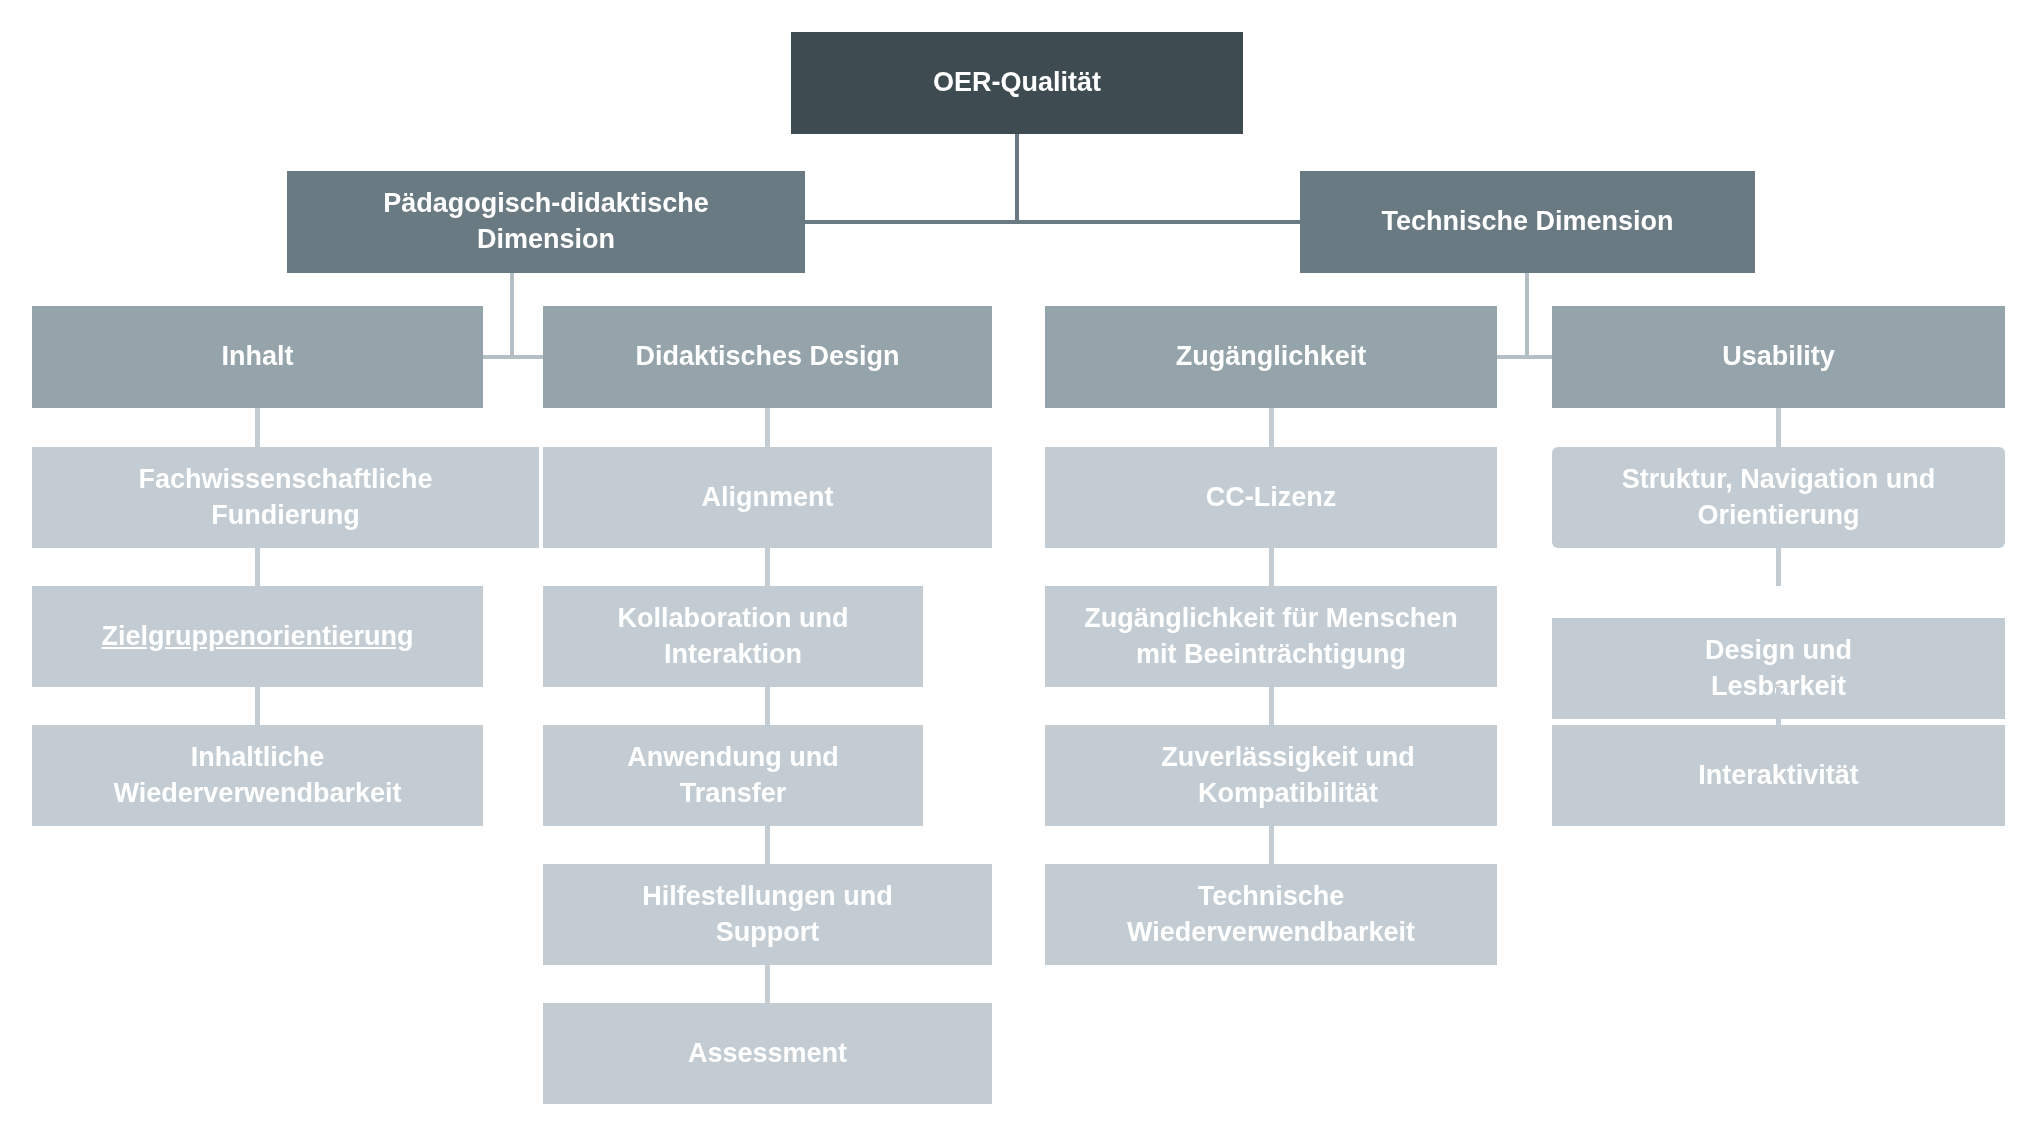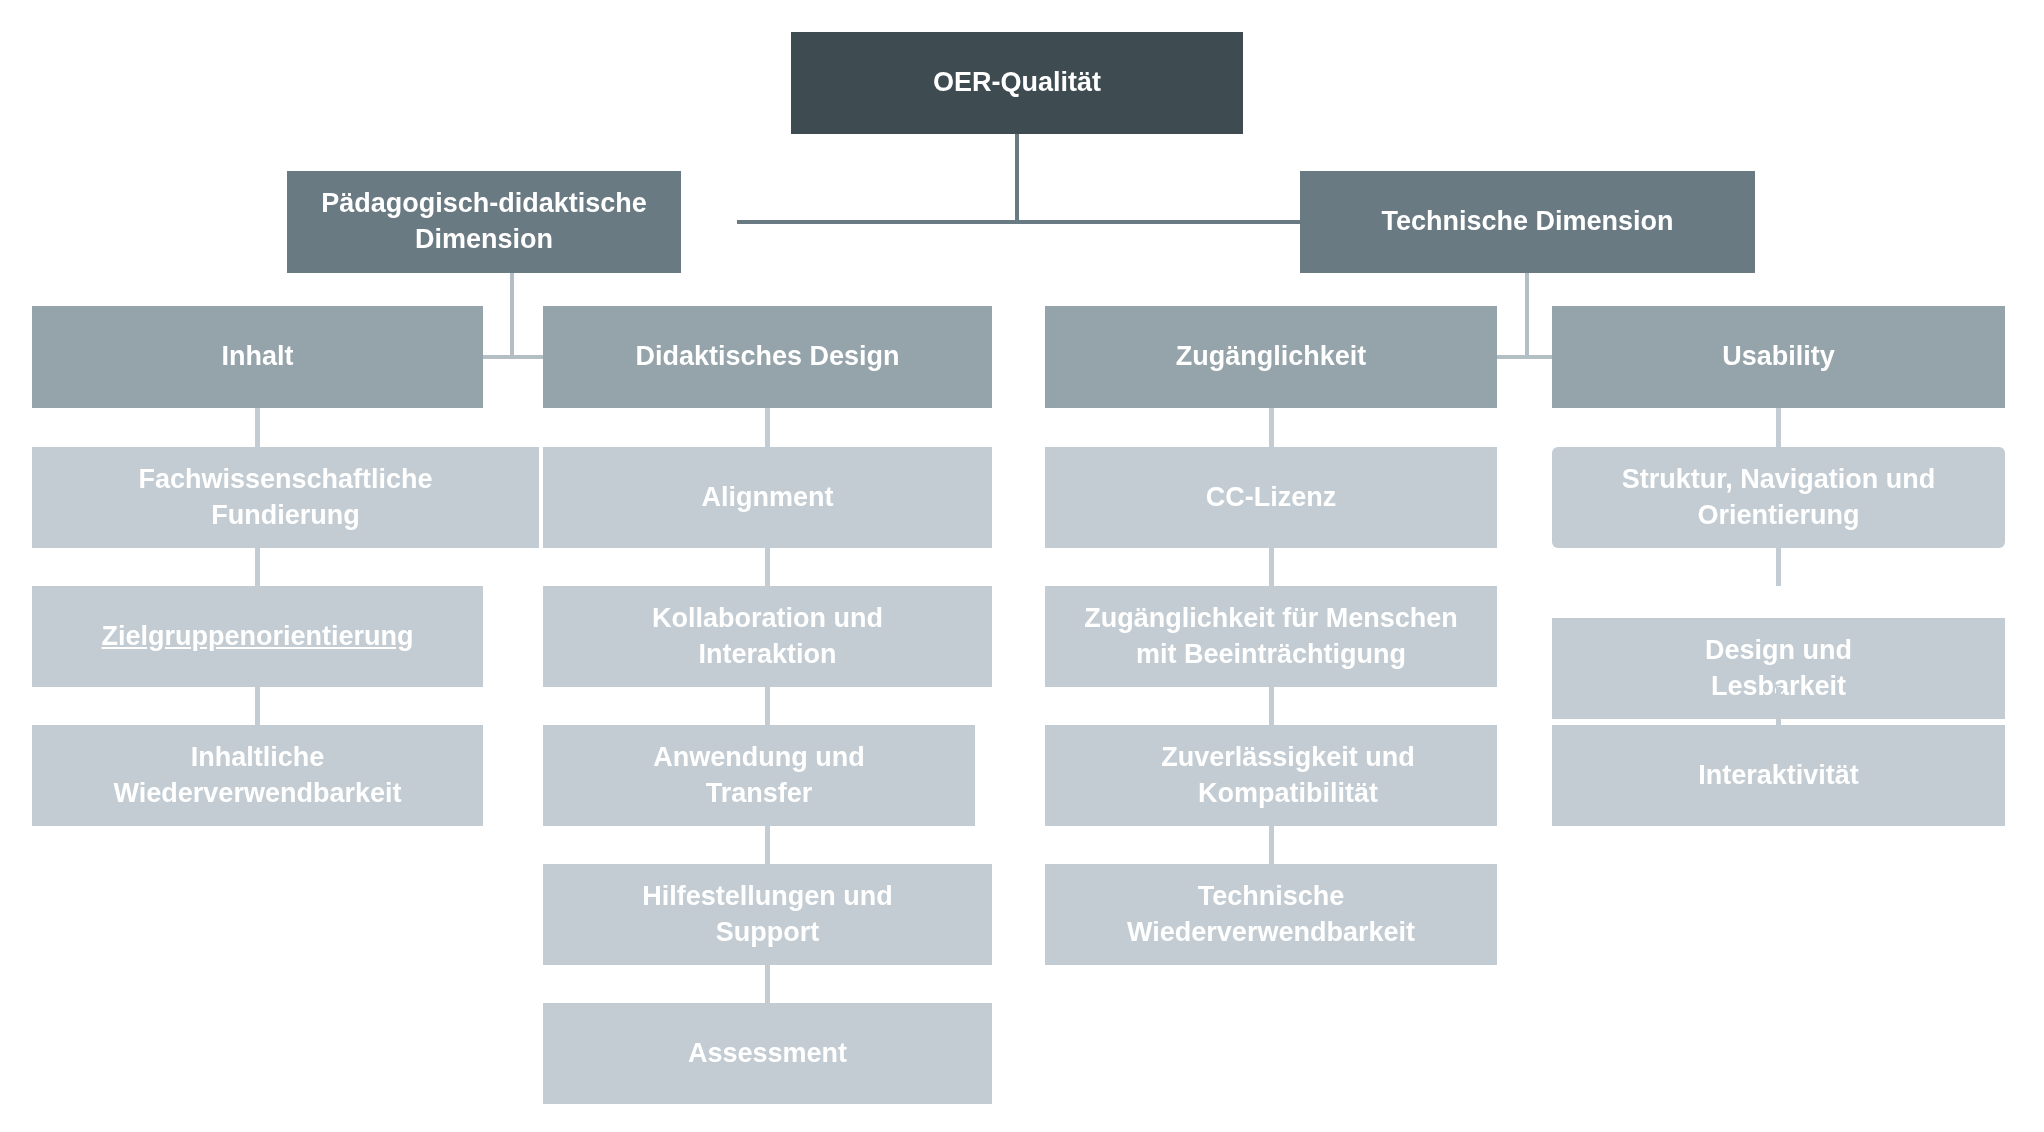--- a/index.html
+++ b/index.html
@@ -37,21 +37,21 @@
 </head>
 <body>
 
 <div id="canvas">
 
   <div class="node lvl1" style="left:791px; top:32px; width:452px; height:102px;">OER-Qualität</div>
 
   <div class="conn dark" style="left:1015px; top:134px; width:4px; height:88px;"></div>
   <div class="conn dark" style="left:737px; top:220px; width:563px; height:4px;"></div>
 
-  <div class="node lvl2" style="left:287px; top:171px; width:394px; height:102px;">Pädagogisch-didaktische
+  <div class="node lvl2" style="left:287px; top:171px; width:518px; height:102px;">Pädagogisch-didaktische
 Dimension</div>
   <div class="node lvl2" style="left:1300px; top:171px; width:455px; height:102px;">Technische Dimension</div>
 
   <div class="conn mid" style="left:510px; top:273px; width:4px; height:86px;"></div>
   <div class="conn mid" style="left:483px; top:355px; width:60px; height:4px;"></div>
 
   <div class="conn mid" style="left:1525px; top:273px; width:4px; height:86px;"></div>
   <div class="conn mid" style="left:1497px; top:355px; width:55px; height:4px;"></div>
 
   <div class="node lvl3" style="left:32px; top:306px; width:451px; height:102px;">Inhalt</div>
@@ -61,24 +61,24 @@
   <div class="conn light" style="left:255px; top:548px; width:5px; height:38px;"></div>
   <div class="node lvl4" style="left:32px; top:586px; width:451px; height:101px;text-decoration:underline;">Zielgruppenorientierung</div>
   <div class="conn light" style="left:255px; top:687px; width:5px; height:38px;"></div>
   <div class="node lvl4" style="left:32px; top:725px; width:451px; height:101px;">Inhaltliche
 Wiederverwendbarkeit</div>
 
   <div class="node lvl3" style="left:543px; top:306px; width:449px; height:102px;">Didaktisches Design</div>
   <div class="conn light" style="left:765px; top:408px; width:5px; height:39px;"></div>
   <div class="node lvl4" style="left:543px; top:447px; width:449px; height:101px;">Alignment</div>
   <div class="conn light" style="left:765px; top:548px; width:5px; height:38px;"></div>
-  <div class="node lvl4" style="left:543px; top:586px; width:449px; height:101px;">Kollaboration und
+  <div class="node lvl4" style="left:543px; top:586px; width:380px; height:101px;">Kollaboration und
 Interaktion</div>
   <div class="conn light" style="left:765px; top:687px; width:5px; height:38px;"></div>
-  <div class="node lvl4" style="left:543px; top:725px; width:432px; height:101px;">Anwendung und
+  <div class="node lvl4" style="left:543px; top:725px; width:380px; height:101px;">Anwendung und
 Transfer</div>
   <div class="conn light" style="left:765px; top:826px; width:5px; height:38px;"></div>
   <div class="node lvl4" style="left:543px; top:864px; width:449px; height:101px;">Hilfestellungen und
 Support</div>
   <div class="conn light" style="left:765px; top:965px; width:5px; height:38px;"></div>
   <div class="node lvl4" style="left:543px; top:1003px; width:449px; height:101px;">Assessment</div>
 
   <div class="node lvl3" style="left:1045px; top:306px; width:452px; height:102px;">Zugänglichkeit</div>
   <div class="conn light" style="left:1269px; top:408px; width:5px; height:39px;"></div>
   <div class="node lvl4" style="left:1045px; top:447px; width:452px; height:101px;">CC-Lizenz</div>

